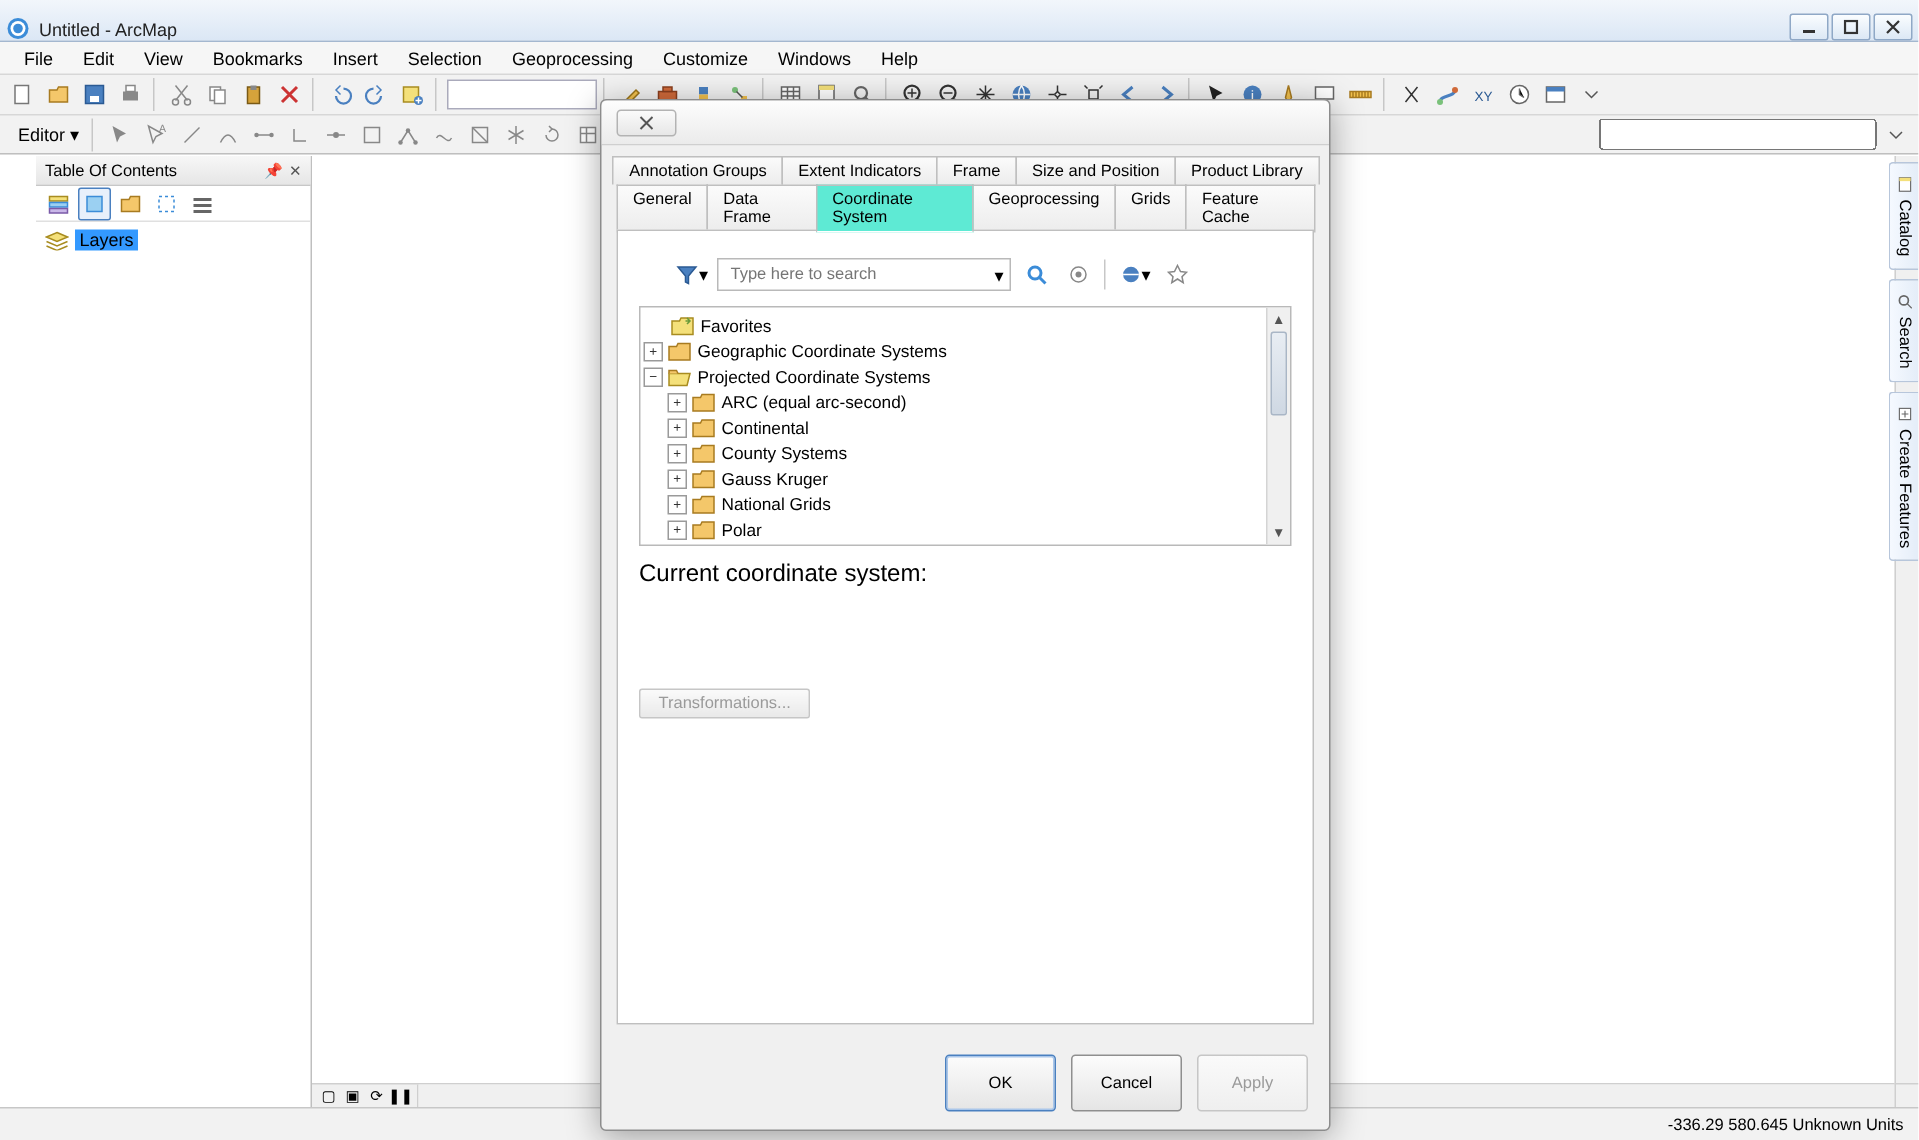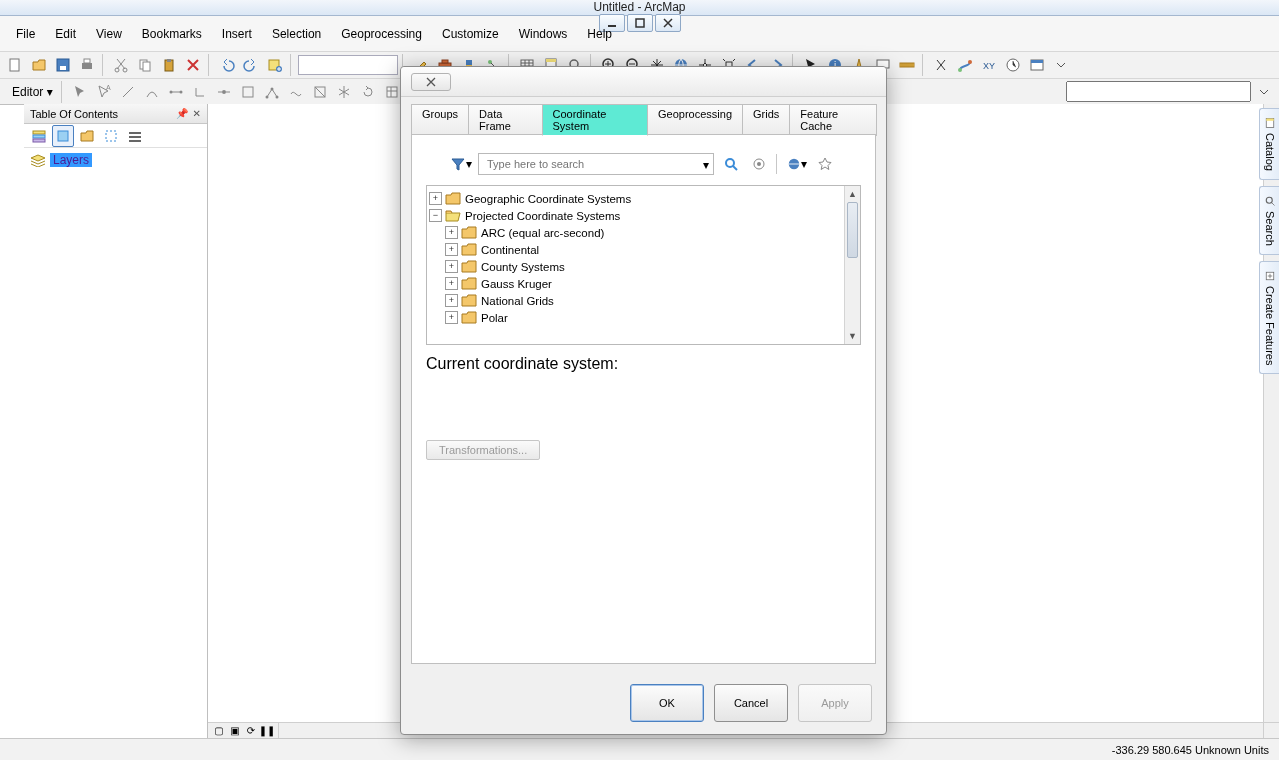--- a/index.html
+++ b/index.html
@@ -1,28 +1,28 @@
 <!DOCTYPE html>
 <html><head>
 <meta charset="utf-8">
 <style>
   * { box-sizing: border-box; }
   html, body { margin: 0; padding: 0; font-family: "Segoe UI", Tahoma, sans-serif; font-size: 12px; color: #000; background: #fff; user-select: none; }
   body { width: 1279px; height: 760px; position: relative; overflow: hidden; }
 
   
-  .titlebar { height: 16px; background: linear-gradient(#f2f6fb,#dbe7f5); display: flex; align-items: center; padding: 0 4px; border-bottom: 1px solid #a4b7cf; flex-direction: column; }
+  .titlebar { height: 28px; background: linear-gradient(#f2f6fb,#dbe7f5); display: flex; align-items: flex-end; padding: 0 4px; border-bottom: 1px solid #a4b7cf; }
   .titlebar .app-icon { width: 16px; height: 16px; margin-right: 6px; }
   .titlebar .title { flex: 1; font-size: 12px; color: #222; }
   .winbtns { display:flex; gap:2px; }
   .winbtn { width: 26px; height: 18px; border: 1px solid #8fa8c6; border-radius: 2px; background: linear-gradient(#fafdff,#dce8f5); display:flex; align-items:center; justify-content:center; font-size:11px; line-height:1; }
   .winbtn svg { width:10px; height:10px; }
 
   
-  .menubar { height: 36px; display: flex; align-items: center; padding: 0 6px; background: #f6f6f6; border-bottom: 1px solid #d7d7d7; }
+  .menubar { height: 22px; display: flex; align-items: center; padding: 0 6px; background: #f6f6f6; border-bottom: 1px solid #d7d7d7; }
   .menubar .item { padding: 2px 10px; }
 
   
   .toolbars { background:#f2f2f2; border-bottom:1px solid #bfbfbf; }
   .tool-row { display:flex; align-items:center; height:26px; padding:0 4px; gap:2px; }
   .tbtn { width:22px; height:22px; border:1px solid transparent; border-radius:2px; display:flex; align-items:center; justify-content:center; }
   .tbtn svg { width:16px; height:16px; }
   .tsep { width:4px; height:22px; border-left:1px solid #c7c7c7; margin:0 2px; }
   .scale-box { width:100px; height:20px; border:1px solid #aab; background:#fff; }
 
@@ -30,21 +30,21 @@
   .editor-label { padding:0 4px 0 8px; }
 
   
   .main { position:absolute; top:104px; bottom:22px; left:0; right:0; display:flex; }
   .toc { width:184px; border-right:1px solid #bfbfbf; display:flex; flex-direction:column; background:#fff;margin-left:24px; }
   .toc-header { height:20px; background:linear-gradient(#f7f7f7,#e6e6e6); border-bottom:1px solid #c7c7c7; display:flex; align-items:center; padding:0 6px; font-size:11px; justify-content:space-between; }
   .toc-header .pin { font-size:10px; color:#555; display:flex; gap:4px;}
   .toc-icons { height:24px; display:flex; align-items:center; gap:2px; padding:0 4px; border-bottom:1px solid #e0e0e0; }
   .toc-tree { flex:1; padding:4px 6px; }
   .toc-item { display:flex; align-items:center; gap:4px; padding:1px 0; }
-  .toc-item .sel { background:#3399ff; color:#4c1d95; padding:0 3px; }
+  .toc-item .sel { background:#3399ff; color:#000000; padding:0 3px; }
 
   .canvas-wrap { flex:1; position:relative; background:#fff; }
   .canvas { position:absolute; inset:0 16px 16px 0; background:#fff; }
   .vscroll { position:absolute; top:0; right:0; bottom:16px; width:16px; background:#f0f0f0; border-left:1px solid #cfcfcf;}
   .hscroll-row { position:absolute; left:0; right:16px; bottom:0; height:16px; background:#f0f0f0; border-top:1px solid #cfcfcf; display:flex; align-items:center;}
   .hscroll-track { flex:1; height:16px; background:#f0f0f0; position:relative;}
   .scroll-stub { position:absolute; right:0; bottom:0; width:16px; height:16px; background:#f0f0f0; border-left:1px solid #cfcfcf; border-top:1px solid #cfcfcf;}
   .nav-btns { display:flex; align-items:center; gap:2px; padding:0 4px; border-right:1px solid #cfcfcf; height:100%; }
   .nav-btns .sb { width:14px; height:14px; display:flex; align-items:center; justify-content:center; font-size:10px; }
 
@@ -64,21 +64,21 @@
 
   .tabstrip { display:flex; flex-wrap:wrap; font-size:11px; margin-bottom:-1px;}
   .tab { border:1px solid #bfbfbf; background:linear-gradient(#fbfbfb,#ececec); padding:3px 10px; margin-right:-1px; border-bottom:none; position:relative; top:1px;}
   .tab.row1 { flex:0 0 auto; }
   .tab.active { background:#5eead4; border-bottom:1px solid #fff; z-index:2; }
   .tabrow { display:flex; }
   .tabpanel { border:1px solid #bfbfbf; background:#fff; padding:12px 14px 14px 14px; min-height:530px; position:relative;}
 
   .search-row { display:flex; align-items:center; gap:6px; margin:6px 0 10px 24px;}
   .filter-btn { width:22px; height:22px; display:flex; align-items:center; justify-content:center;}
-  .search-box { position:relative; width:236px; height:22px; border:1px solid #b9b9b9; background:#fff; display:flex; align-items:center; padding:0 18px 0 6px;}
+  .search-box { position:relative; width:196px; height:22px; border:1px solid #b9b9b9; background:#fff; display:flex; align-items:center; padding:0 18px 0 6px;}
   .search-box input { border:none; outline:none; width:100%; font-size:11px; color:#777; background:transparent;}
   .search-box .dd { position:absolute; right:4px; top:4px; }
 
   .cs-tree-box { border:1px solid #b9b9b9; height:160px; overflow:hidden; position:relative; background:#fff; }
   .cs-tree { padding:4px 2px; font-size:11.5px; }
   .tree-row { display:flex; align-items:center; height:17px; gap:0; }
   .tree-row .tw { width:13px; height:13px; border:1px solid #9a9a9a; display:flex; align-items:center; justify-content:center; font-size:9px; line-height:1; color:#333; margin-right:3px; background:#fff;}
   .tree-row .pad { display:inline-block; }
   .folder-ico { width:16px; height:13px; margin-right:4px; }
   .cs-scroll { position:absolute; right:0; top:0; bottom:0; width:16px; background:#f0f0f0; border-left:1px solid #d4d4d4;}
@@ -576,22 +576,29 @@
 <div class="dialog">
   <div class="dlg-title">
     <div class="dlg-close">
         <svg width="12" height="10" viewBox="0 0 12 10">
           <path d="M2 1l8 8M10 1L2 9" stroke="#555" stroke-width="1.3"></path>
         </svg>
       </div>
   </div>
   <div class="dlg-body">
     <div class="tabstrip">
+      <div class="tabrow" style="width:100%; justify-content:center;">
+        <div class="tab row1">Annotation Groups</div>
+        <div class="tab row1">Extent Indicators</div>
+        <div class="tab row1">Frame</div>
+        <div class="tab row1">Size and Position</div>
+        <div class="tab row1">Product Library</div>
+      </div>
       <div class="tabrow" style="width:100%;">
-        <div class="tab">Groups</div>
+        <div class="tab">General</div>
         <div class="tab">Data Frame</div>
         <div class="tab active">Coordinate System</div>
         <div class="tab">Geoprocessing</div>
         <div class="tab">Grids</div>
         <div class="tab">Feature Cache</div>
       </div>
     </div>
 
     <div class="tabpanel">
       <div class="search-row">
@@ -622,20 +629,28 @@
         <div class="tbtn">
             <svg viewBox="0 0 16 16">
               <path d="M8 2l2 4 4 .5-3 3 .8 4L8 11l-3.8 2.5.8-4-3-3L6 6z" fill="none" stroke="#888"></path>
             </svg>
           </div>
       </div>
 
       <div class="cs-tree-box">
         <div class="cs-tree">
           <div class="tree-row">
+              <span class="pad" style="width:18px"></span>
+              <svg class="folder-ico" viewBox="0 0 16 13">
+                <path d="M1 3h5l1-2h8v11H1z" fill="#f4e07a" stroke="#a88c20"></path>
+                <path d="M11 1l2 2-2 2M13 3h-3" stroke="#6a9a3a" fill="none"></path>
+              </svg>
+              <span>Favorites</span>
+            </div>
+          <div class="tree-row">
               <span class="tw">+</span>
               <svg class="folder-ico" viewBox="0 0 16 13">
                 <path d="M1 3h5l1-2h8v11H1z" fill="#f4c76a" stroke="#a87b20"></path>
               </svg>
               <span>Geographic Coordinate Systems</span>
             </div>
           <div class="tree-row">
               <span class="tw">−</span>
               <svg class="folder-ico" viewBox="0 0 16 13">
                 <path d="M1 4h14l-2 8H1z" fill="#f4e07a" stroke="#a88c20"></path>

